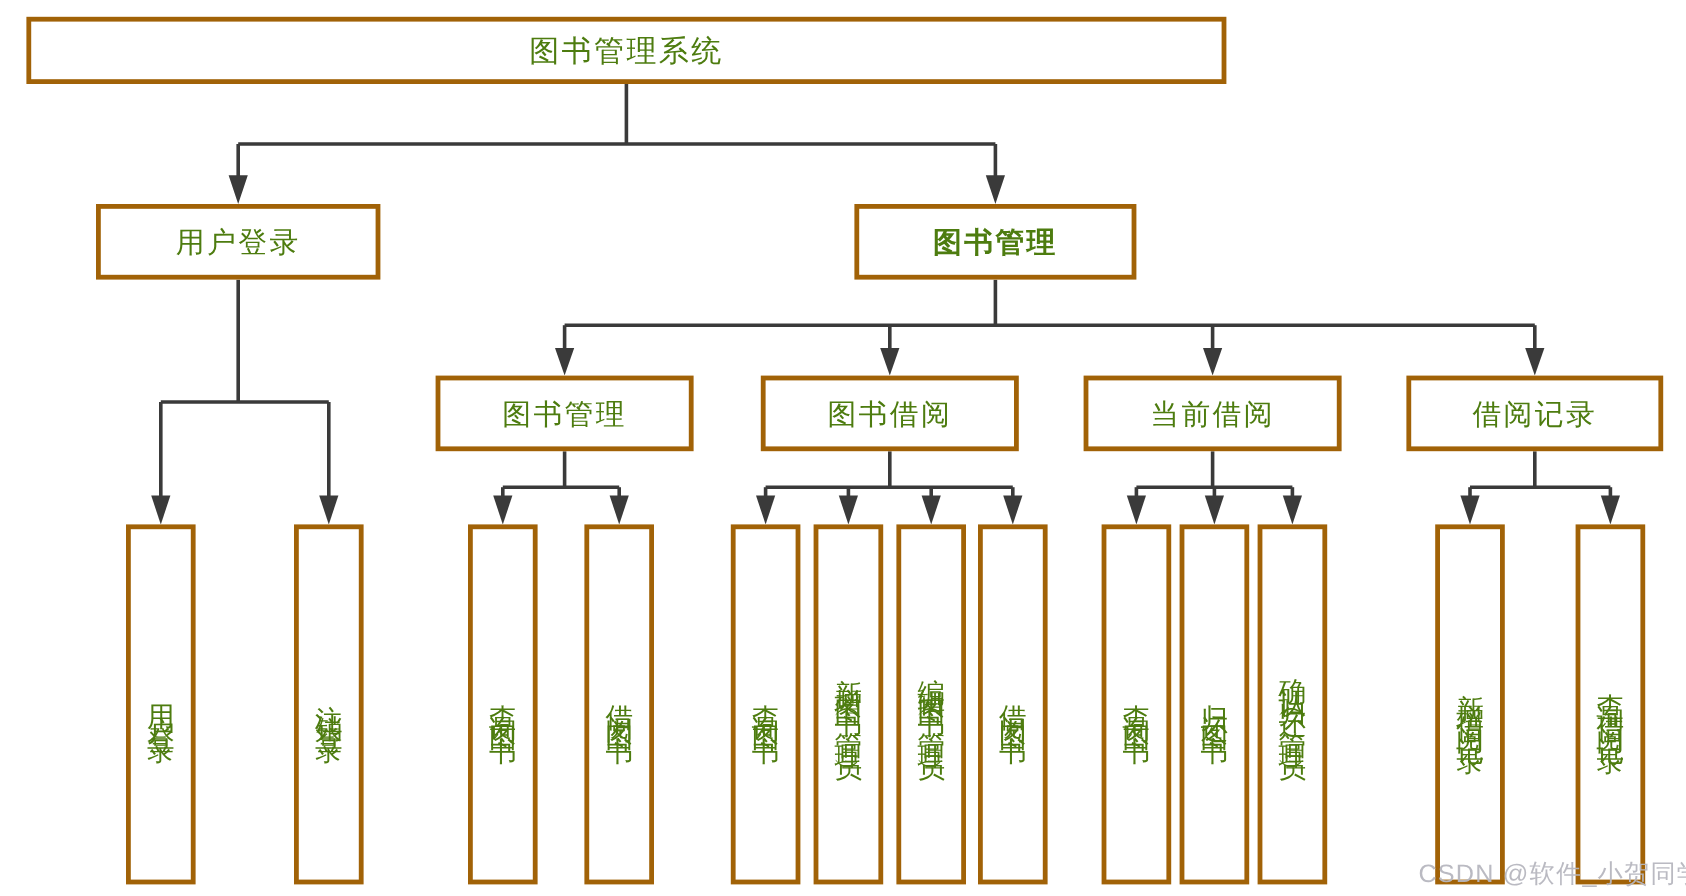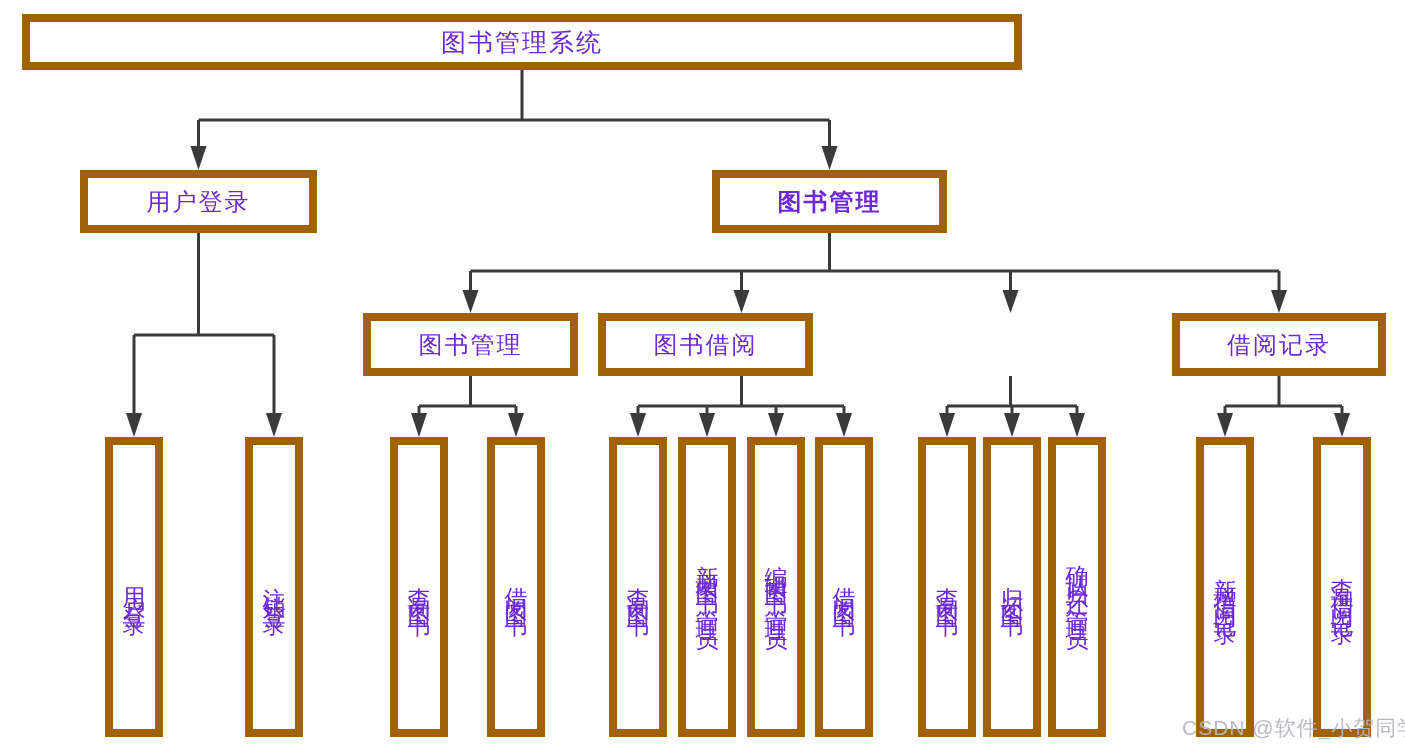--- a/index.html
+++ b/index.html
@@ -16,23 +16,23 @@
   }
   .connectors {
     position: absolute;
     left: 0; top: 0;
     width: 1405px; height: 747px;
     z-index: 1;
   }
   .box {
     position: absolute;
     box-sizing: border-box;
-    border: 8px solid #a16207;
+    border: 4px solid #a16207;
     background: #ffffff;
-    color: #6d28d9;
+    color: #4d7c0f;
     display: flex;
     align-items: center;
     justify-content: center;
     z-index: 2;
   }
   .h-box {
     font-size: 24px;
     letter-spacing: 2px;
     white-space: nowrap;
   }
@@ -139,22 +139,25 @@
   <div class="box h-box" style="left:80px; top:170px; width:237px; height:63px;">
     <span>用户登录</span>
   </div>
   <div class="box h-box" style="left:712px; top:170px; width:235px; height:63px;font-weight:bold;">
     <span>图书管理</span>
   </div>
 
   <div class="box h-box" style="left:363px; top:313px; width:215px; height:63px;">
     <span>图书管理</span>
   </div>
-  <div class="box h-box" style="left:598px; top:313px; width:215px; height:63px;">
+  <div class="box h-box" style="left:634px; top:313px; width:215px; height:63px;">
     <span>图书借阅</span>
+  </div>
+  <div class="box h-box" style="left:903px; top:313px; width:215px; height:63px;">
+    <span>当前借阅</span>
   </div>
   <div class="box h-box" style="left:1172px; top:313px; width:214px; height:63px;">
     <span>借阅记录</span>
   </div>
 
   <div class="box leaf" style="left:105px; top:437px; width:58px; height:300px;">用户登录</div>
   <div class="box leaf" style="left:245px; top:437px; width:58px; height:300px;">注销登录</div>
 
   <div class="box leaf" style="left:390px; top:437px; width:58px; height:300px;">查询图书</div>
   <div class="box leaf" style="left:487px; top:437px; width:58px; height:300px;">借阅图书</div>

